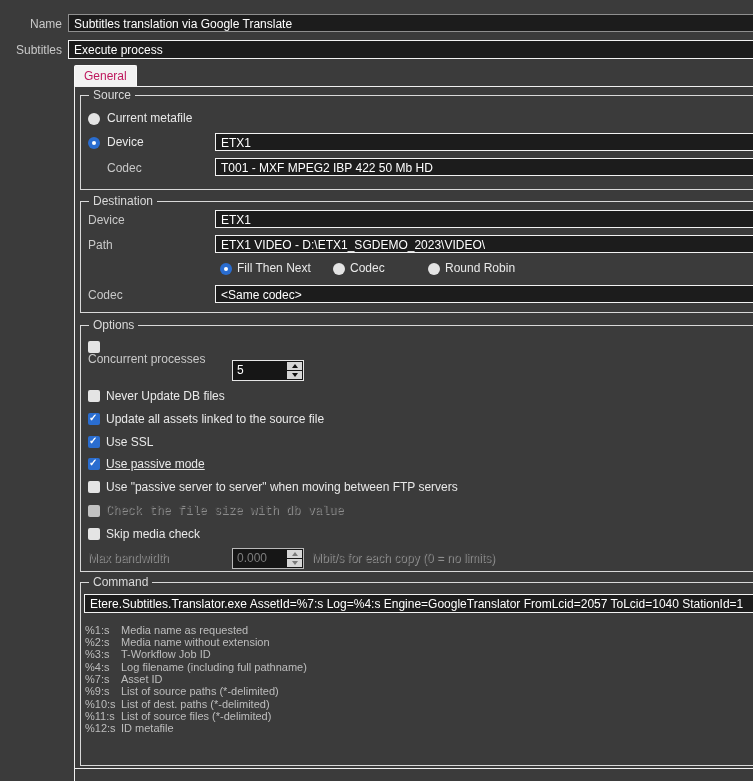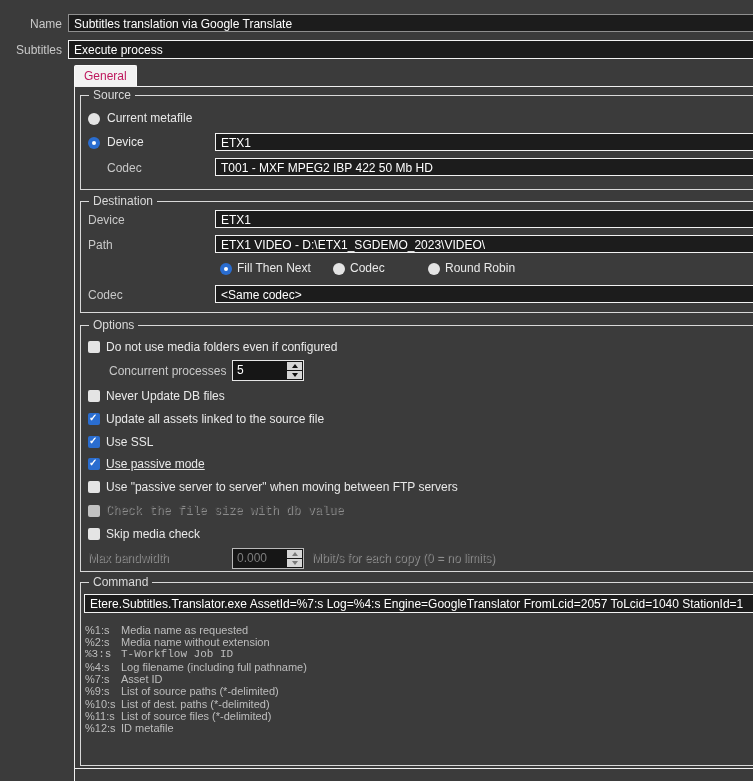--- a/index.html
+++ b/index.html
@@ -129,23 +129,22 @@
   <div class="abs lbl" style="left:445px;top:261px;color:#e9e9e9;">Round Robin</div>
 
   <div class="abs lbl" style="left:88px;top:288px;">Codec</div>
   <div class="tb" style="left:215px;top:285px;width:545px;height:18px;">&lt;Same codec&gt;</div>
 
   <div class="grp" style="top:325px;height:247px;">
     <span class="grp-title">Options</span>
   </div>
 
   <div class="cb" style="top:341px;"></div>
-  <div class="cb-label" style="top:340px;">Do not use media folders even if configured</div>
-
-  <div class="abs lbl" style="left:88px;top:364px;margin-left:21px;">Concurrent processes</div>
+
+  <div class="abs lbl" style="left:88px;top:352px;">Concurrent processes</div>
   <div class="spin" style="left:232px;top:360px;">
     <div class="spin-val">5</div>
     <div class="spin-btns">
       <div class="spin-btn">
           <div class="tri-up"></div>
         </div>
       <div class="spin-btn">
           <div class="tri-down"></div>
         </div>
     </div>
@@ -186,21 +185,21 @@
   </div>
   <div class="abs lbl disabled-text" style="left:312px;top:551px;">Mbit/s for each copy (0 = no limits)</div>
 
   <div class="grp" style="top:582px;height:184px;">
     <span class="grp-title">Command</span>
   </div>
   <div class="tb" style="left:84px;top:594px;width:676px;height:19px;">Etere.Subtitles.Translator.exe AssetId=%7:s Log=%4:s Engine=GoogleTranslator FromLcid=2057 ToLcid=1040 StationId=1</div>
 
   <div class="param-row" style="top:624px;"><span class="param-code">%1:s</span><span>Media name as requested</span></div>
   <div class="param-row" style="top:636px;"><span class="param-code">%2:s</span><span>Media name without extension</span></div>
-  <div class="param-row" style="top:648px;font-family:Liberation Mono, monospace;"><span class="param-code">%3:s</span><span>T-Workflow Job ID</span></div>
+  <div class="param-row" style="top:648px;"><span class="param-code">%3:s</span><span>T-Workflow Job ID</span></div>
   <div class="param-row" style="top:661px;"><span class="param-code">%4:s</span><span>Log filename (including full pathname)</span></div>
   <div class="param-row" style="top:673px;"><span class="param-code">%7:s</span><span>Asset ID</span></div>
   <div class="param-row" style="top:685px;"><span class="param-code">%9:s</span><span>List of source paths (*-delimited)</span></div>
   <div class="param-row" style="top:698px;"><span class="param-code">%10:s</span><span>List of dest. paths (*-delimited)</span></div>
   <div class="param-row" style="top:710px;"><span class="param-code">%11:s</span><span>List of source files (*-delimited)</span></div>
   <div class="param-row" style="top:722px;"><span class="param-code">%12:s</span><span>ID metafile</span></div>
 
 </div>
 
 </body></html>

